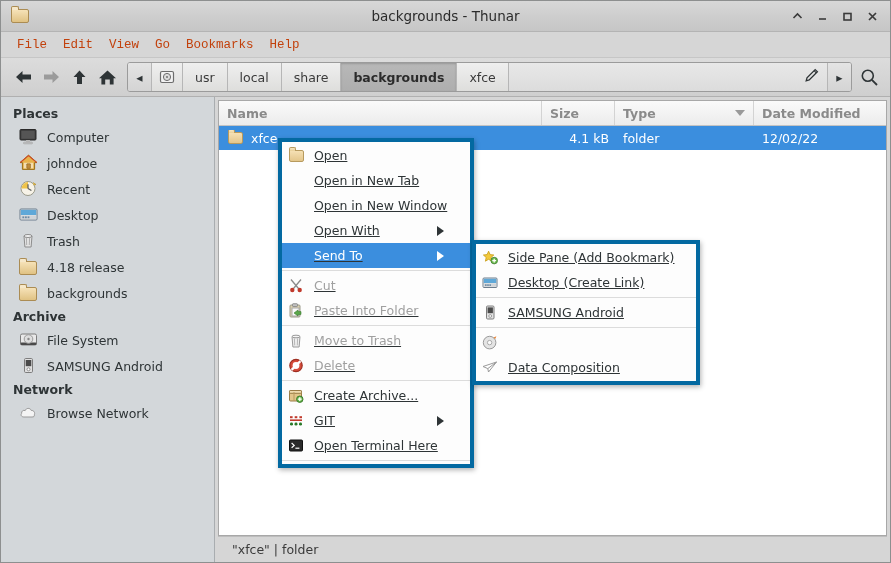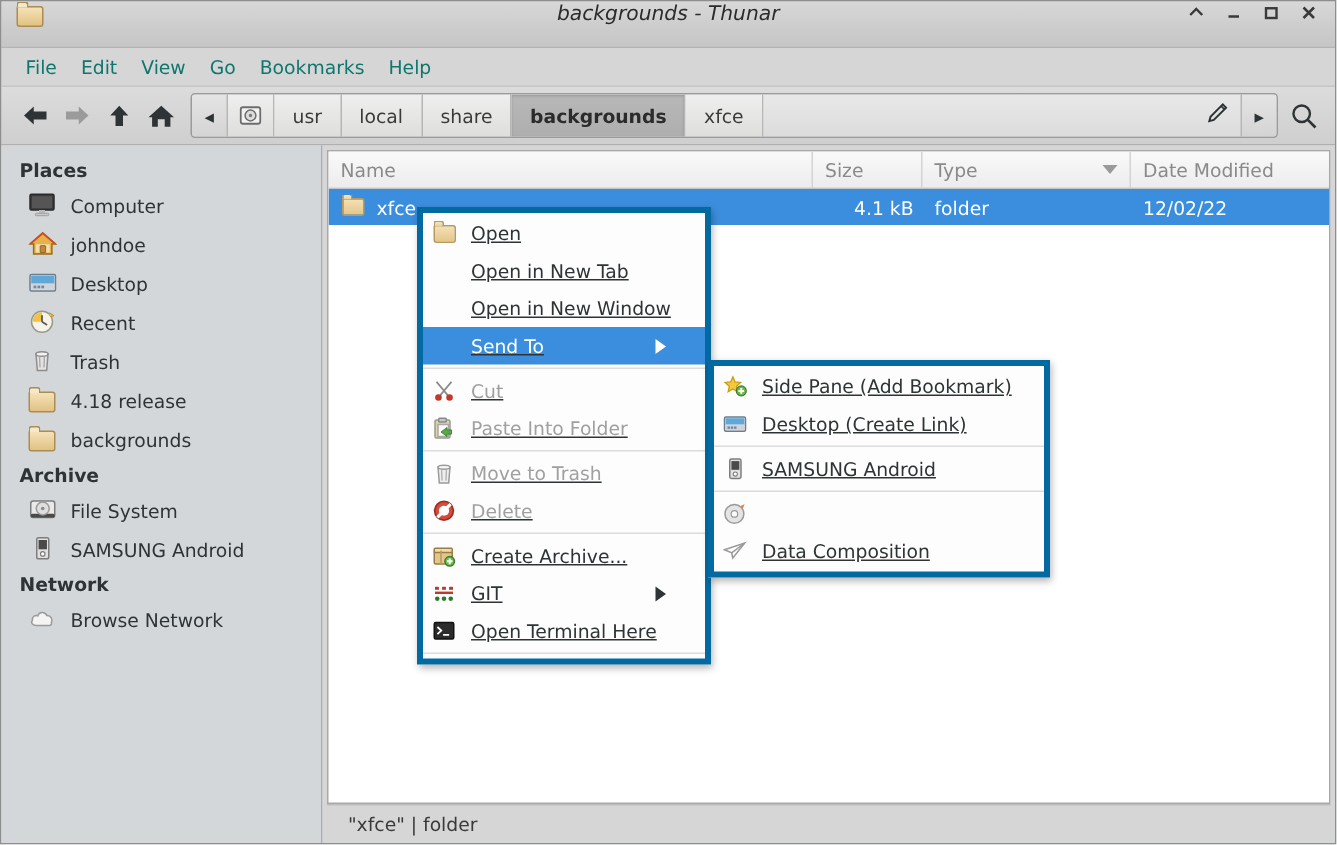--- a/index.html
+++ b/index.html
@@ -25,24 +25,23 @@
     flex-direction: column;
   }
 
   
   .titlebar {
     height: 30px;
     flex: 0 0 30px;
     background: linear-gradient(to bottom, #d8d8d8 0%, #cdcdcd 55%, #c6c6c6 100%);
     border-bottom: 1px solid #b4b4b4;
     display: flex;
-    align-items: flex-start;
+    align-items: center;
     position: relative;
     padding: 0 6px;
-    font-style: italic;
   }
   .title-icon {
     width: 22px; height: 20px;
     margin-left: 4px;
     position: relative;
     flex: 0 0 auto;
   }
   .title-text {
     position: absolute;
     left: 0; right: 0;
@@ -75,23 +74,24 @@
     flex: 0 0 25px;
     background: #d6d6d6;
     display: flex;
     align-items: center;
     padding-left: 8px;
     border-bottom: 1px solid #c6c6c6;
   }
   .menubar-item {
     padding: 3px 8px;
     font-size: 12.5px;
-    color: #0f766e;
+    color: #c2410c;
     cursor: default;
     border-radius: 2px;
+    font-family: Liberation Mono, monospace;
   }
 
   
   .toolbar {
     height: 38px;
     flex: 0 0 38px;
     background: linear-gradient(to bottom,#dcdcdc,#cfcfcf);
     border-bottom: 1px solid #b0b0b0;
     display: flex;
     align-items: center;
@@ -215,21 +215,21 @@
     display: flex;
     height: 24px;
     flex: 0 0 24px;
     background: linear-gradient(to bottom,#fafafa,#ececec);
     border-bottom: 1px solid #c3c3c3;
   }
   .col {
     display: flex;
     align-items: center;
     font-size: 12.5px;
-    font-weight: normal;
+    font-weight: bold;
     color: #8a8a8a;
     padding: 0 8px;
     border-right: 1px solid #d3d3d3;
     box-sizing: border-box;
     white-space: nowrap;
     cursor: default;
   }
   .col.c-name { width: 323px; flex: 0 0 323px; }
   .col.c-size { width: 73px; flex: 0 0 73px; }
   .col.c-type { width: 139px; flex: 0 0 139px; position: relative; }
@@ -475,41 +475,41 @@
             <rect x="7.8" y="9.8" width="3.6" height="4.6" rx=".4" fill="#c08a3a" stroke="#8a5f17" stroke-width=".6"></rect>
             <path d="M1.2 8.6 L9.5 1.6 L17.8 8.6" fill="none" stroke="#d04a2a" stroke-width="1.1"></path>
           </svg>
         </span>
         <span>johndoe</span>
       </div>
 
       <div class="sb-item">
         <span class="sb-icon">
           <svg width="19" height="17" viewBox="0 0 19 17">
+            <circle cx="9" cy="8.5" r="7" fill="#f7f3e8" stroke="#9a9a8a"></circle>
+            <path d="M2.5 8.5 A6.8 6.8 0 0 1 9 2 L9 8.5 Z" fill="#efc34a"></path>
+            <path d="M9 8.5 L9 4.2 M9 8.5 L12.4 10.6" stroke="#5a5a5a" stroke-width="1.2" fill="none"></path>
+            <path d="M14 2.5 L17 4.5 L14.5 5" fill="#efc34a" stroke="#b08a20" stroke-width=".6"></path>
+          </svg>
+        </span>
+        <span>Recent</span>
+      </div>
+
+      <div class="sb-item">
+        <span class="sb-icon">
+          <svg width="19" height="17" viewBox="0 0 19 17">
             <rect x="1" y="3" width="17" height="11" rx="1" fill="#e7e7e7" stroke="#6d7d8d"></rect>
             <rect x="1.8" y="3.8" width="15.4" height="5.2" fill="#5fa8d8"></rect>
             <rect x="1.8" y="9.4" width="15.4" height="3.8" fill="#d0d4d8"></rect>
             <rect x="3.4" y="10.4" width="1.8" height="1.8" fill="#6d8aa3"></rect>
             <rect x="6" y="10.4" width="1.8" height="1.8" fill="#6d8aa3"></rect>
             <rect x="8.6" y="10.4" width="1.8" height="1.8" fill="#6d8aa3"></rect>
           </svg>
         </span>
         <span>Desktop</span>
-      </div>
-
-      <div class="sb-item">
-        <span class="sb-icon">
-          <svg width="19" height="17" viewBox="0 0 19 17">
-            <circle cx="9" cy="8.5" r="7" fill="#f7f3e8" stroke="#9a9a8a"></circle>
-            <path d="M2.5 8.5 A6.8 6.8 0 0 1 9 2 L9 8.5 Z" fill="#efc34a"></path>
-            <path d="M9 8.5 L9 4.2 M9 8.5 L12.4 10.6" stroke="#5a5a5a" stroke-width="1.2" fill="none"></path>
-            <path d="M14 2.5 L17 4.5 L14.5 5" fill="#efc34a" stroke="#b08a20" stroke-width=".6"></path>
-          </svg>
-        </span>
-        <span>Recent</span>
       </div>
 
       <div class="sb-item">
         <span class="sb-icon">
           <svg width="19" height="17" viewBox="0 0 19 17">
             <path d="M5 4 L13 4 L12.1 15 L5.9 15 Z" fill="#e3e3e3" stroke="#8d8d8d"></path>
             <ellipse cx="9" cy="4" rx="4" ry="1.5" fill="#f2f2f2" stroke="#8d8d8d"></ellipse>
             <path d="M7.4 6 L7.7 13 M10.6 6 L10.3 13" stroke="#a8a8a8" stroke-width=".9"></path>
           </svg>
         </span>
@@ -608,20 +608,25 @@
     <div class="mi">
       <span class="mi-ico"></span>
       <span>Open in New Tab</span>
     </div>
 
     <div class="mi">
       <span class="mi-ico"></span>
       <span>Open in New Window</span>
     </div>
 
+    <div class="mi">
+      <span class="mi-ico"></span>
+      <span>Open With</span>
+      <span class="arrow"></span>
+    </div>
 
     <div class="mi highlight">
       <span class="mi-ico"></span>
       <span>Send To</span>
       <span class="arrow"></span>
     </div>
 
     <div class="msep"></div>
 
     <div class="mi disabled">

